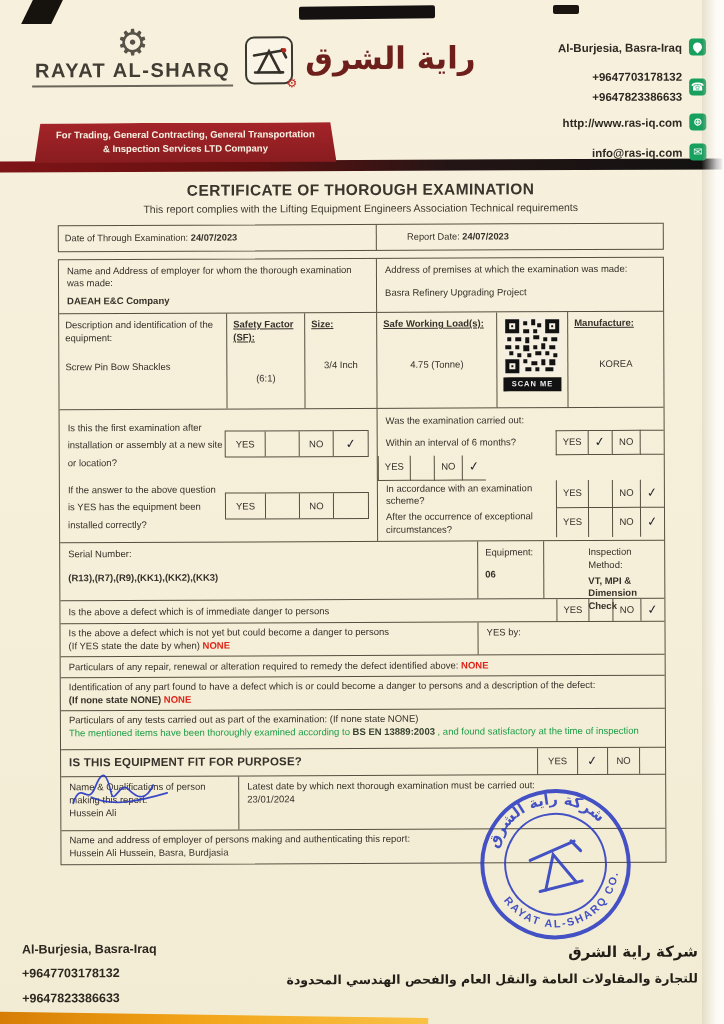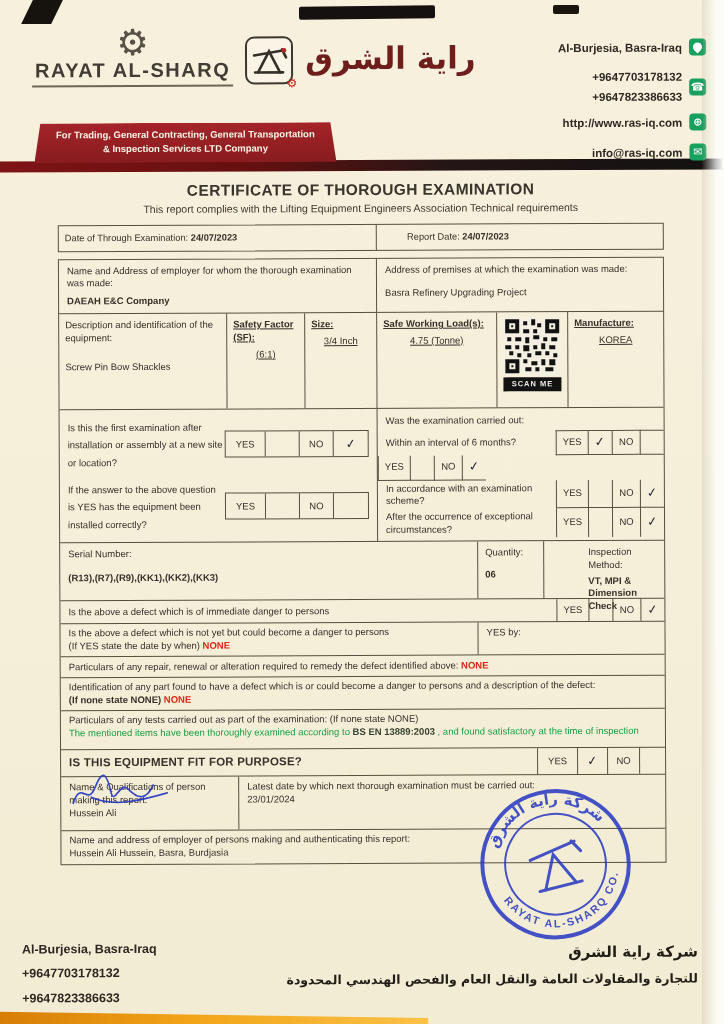--- a/index.html
+++ b/index.html
@@ -81,21 +81,21 @@
   
   .r-eq{height:96px;}
   .c-eq{padding:5px 6px;}
   .c-desc{width:168px;}
   .c-sf{width:78px;}
   .c-size{width:72px;}
   .c-swl{width:120px;}
   .c-man{width:95px;}
   .c-qr{flex:1;padding:4px 4px;}
   .u{font-weight:bold;text-decoration:underline;}
-  .cv{text-align:center;margin-top:4px;text-decoration:underline;}
+  .cv{text-align:center;margin-top:28px;}
   .desc-val{margin-top:16px;}
   .qr-img{display:block;margin:1px auto 0;}
   .scanme{margin:2px auto 0;width:58px;background:#121212;color:#ececec;font-size:7.5px;text-align:center;
           padding:2px 0;letter-spacing:1px;font-weight:bold;}
 
   
   .r-q{height:133px;}
   .c-qleft{width:318px;display:flex;flex-direction:column;justify-content:space-around;padding:4px 0;}
   .qitem{display:flex;align-items:center;padding:2px 8px;}
   .qtext{width:162px;line-height:1.8;}
@@ -428,21 +428,21 @@
             </div>
           </div>
         </div>
 
         <div class="r r-ser">
           <div class="c c-ser1">
             <div>Serial Number:</div>
             <div class="ser-val">(R13),(R7),(R9),(KK1),(KK2),(KK3)</div>
           </div>
           <div class="c c-ser2">
-            <div>Quantity:</div>
+            <div>Equipment:</div>
             <div class="qty-val">06</div>
           </div>
           <div class="c c-ser3">
             <div>Inspection Method:</div>
             <div class="meth-val">VT, MPI &amp; Dimension Check</div>
           </div>
         </div>
 
         <div class="r r-imm">
           <div class="imm-text">Is the above a defect which is of immediate danger to persons</div>

